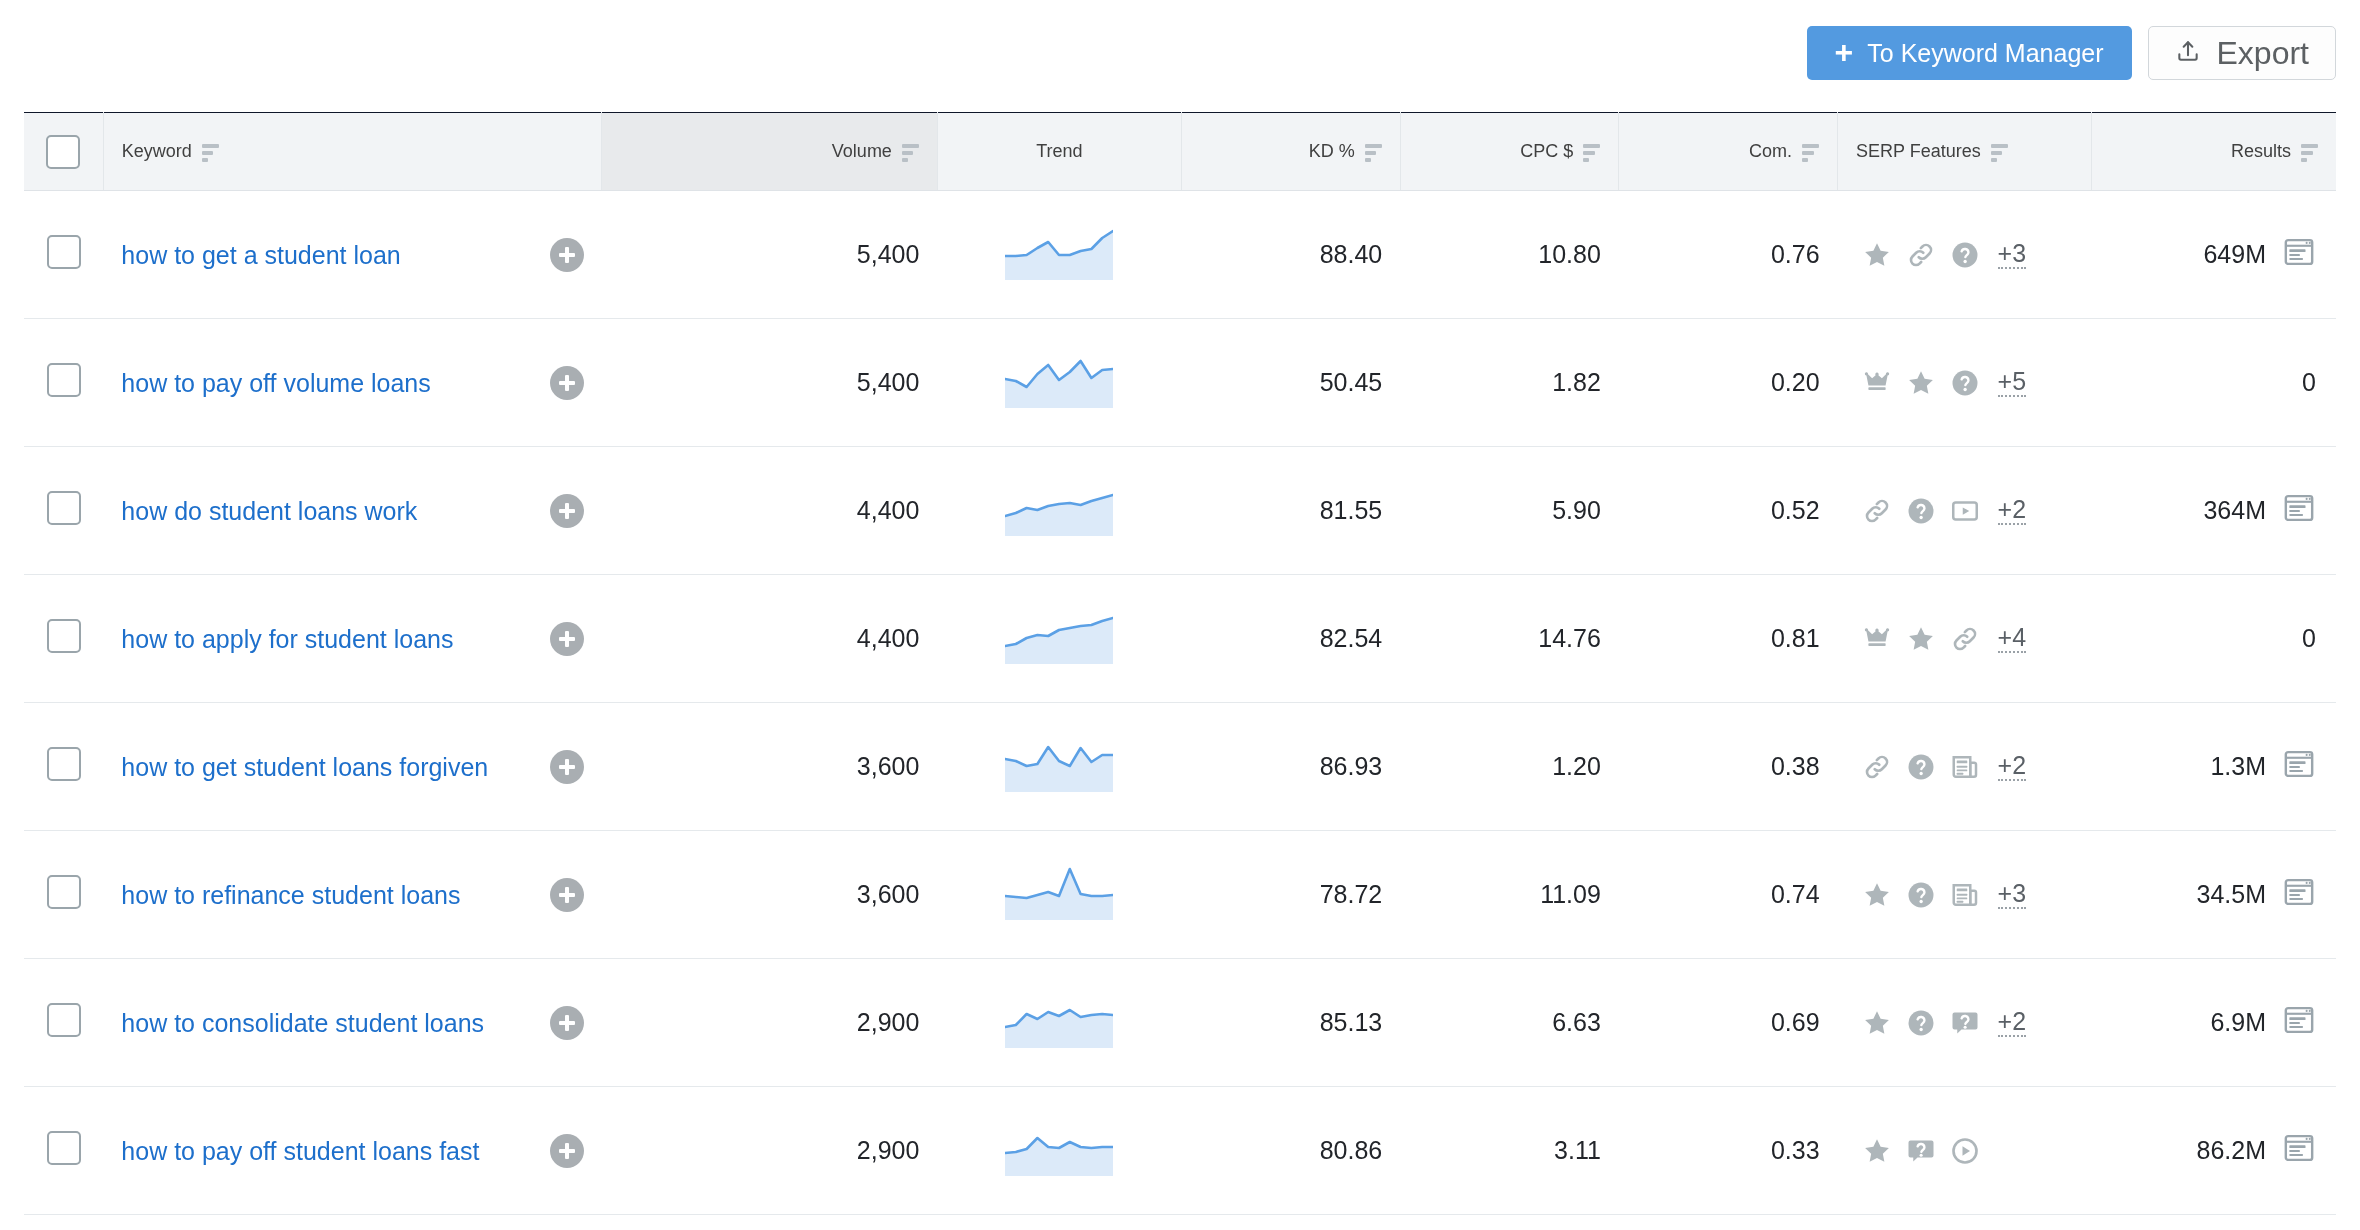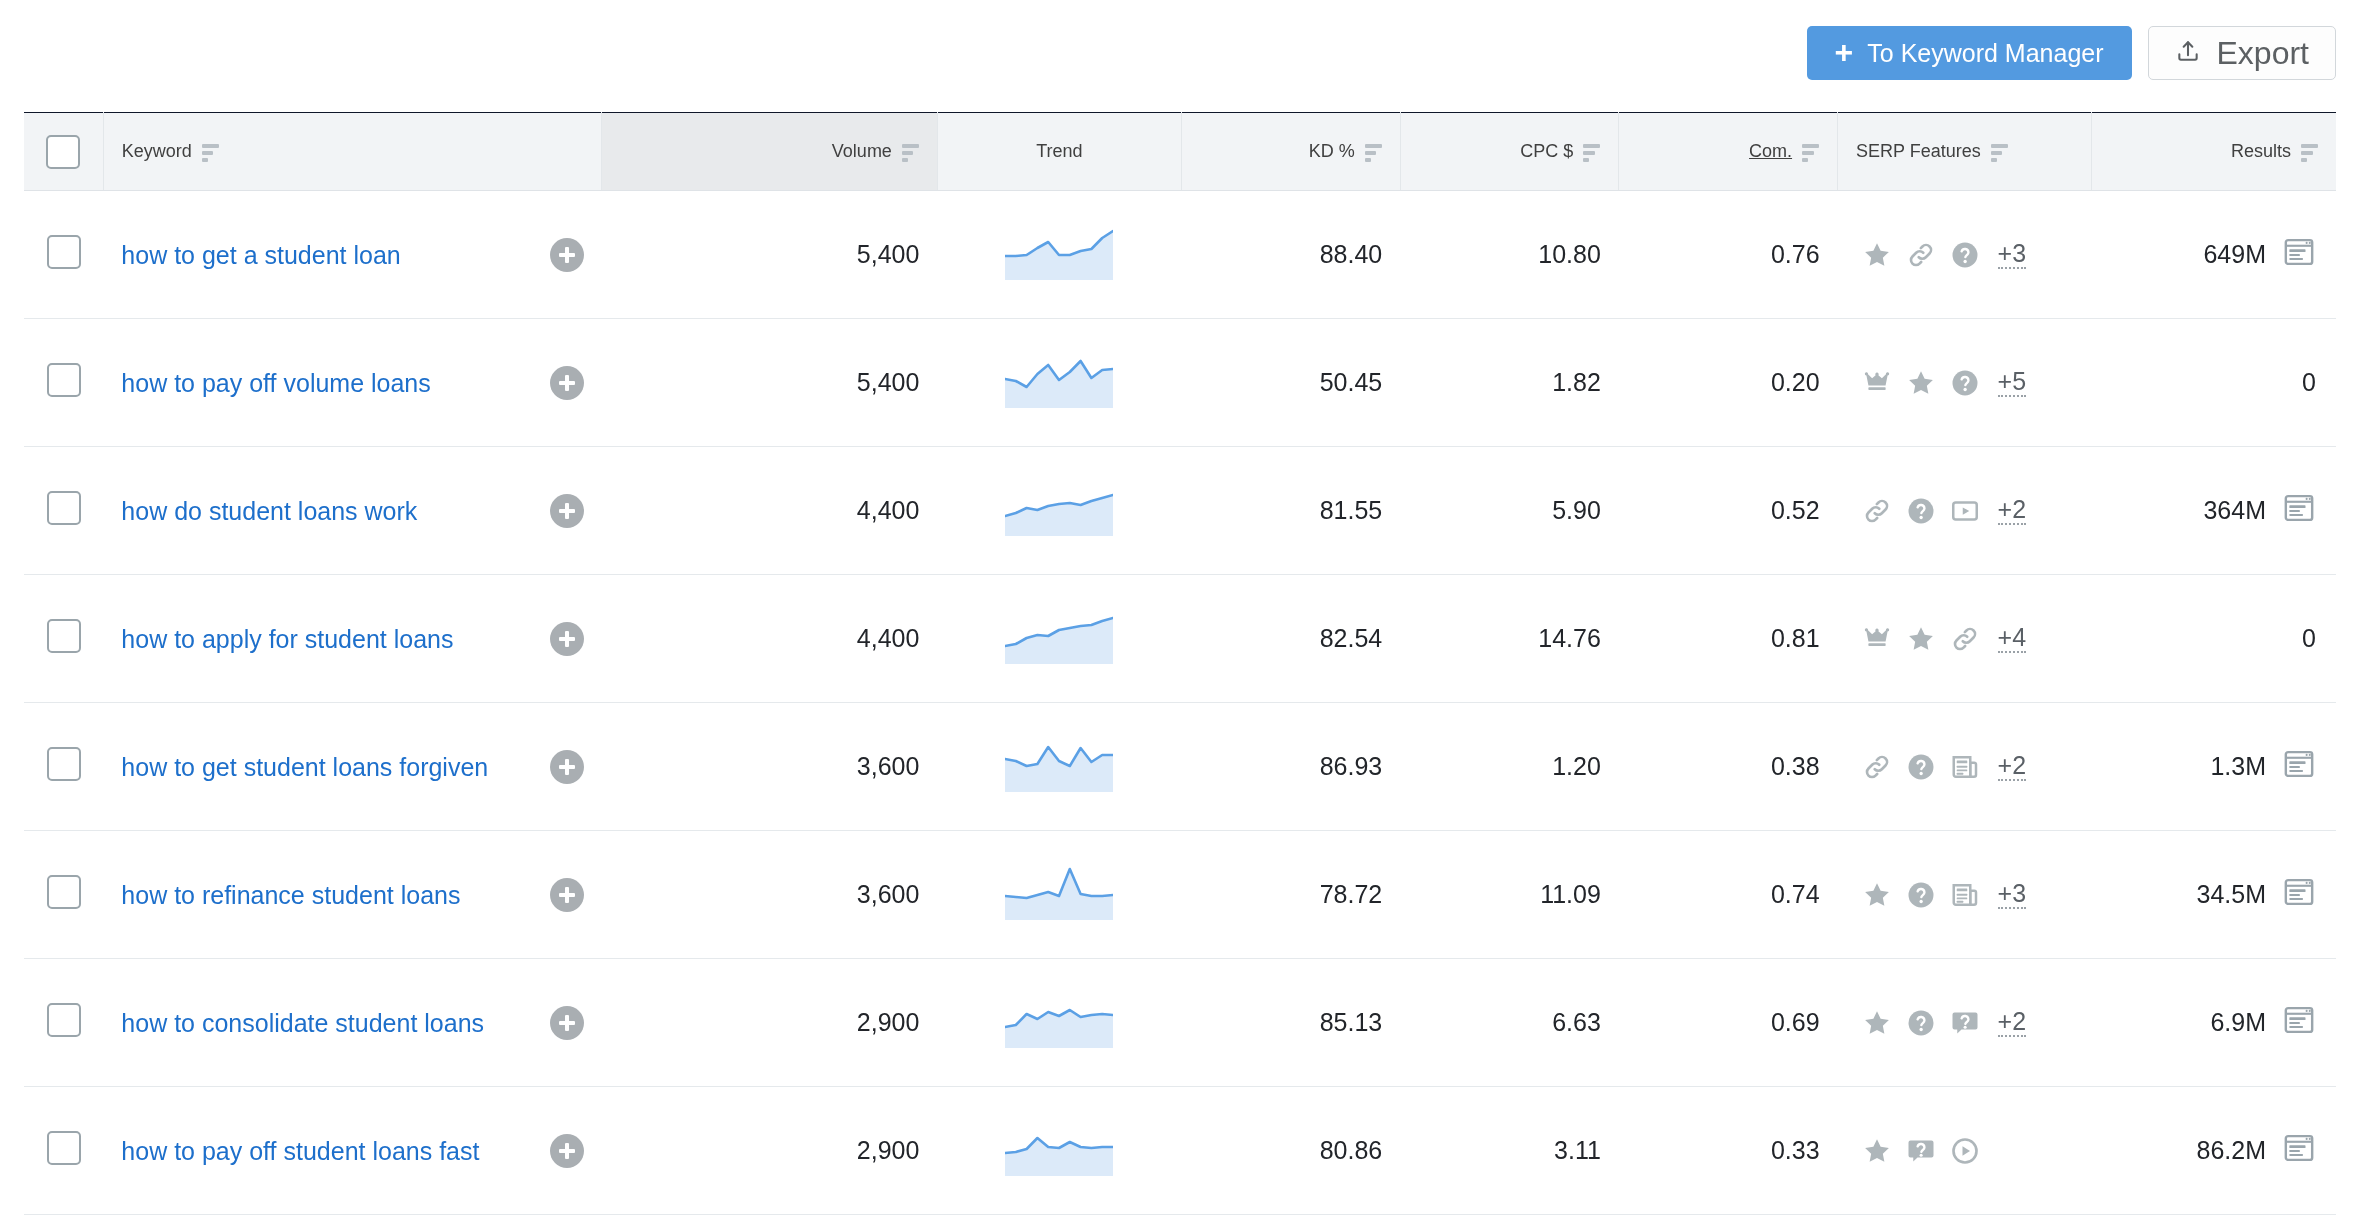--- a/index.html
+++ b/index.html
@@ -88,21 +88,21 @@
     color: #404040;
     padding: 0 18px;
     vertical-align: middle;
   }
   table.kw thead th.sel   { width: 78px; border-right: 1px solid #e3e7ea; padding: 0; }
   table.kw thead th.kwcol { text-align: left; width: 490px; }
   table.kw thead th.volcol{ width: 330px; background: #e8eaec; margin-top: 23px; }
   table.kw thead th.trend { text-align: center; width: 240px; }
   table.kw thead th.kd    { text-align: right; width: 215px; }
   table.kw thead th.cpc   { text-align: right; width: 215px; }
-  table.kw thead th.com   { text-align: center; width: 215px; text-decoration: underline; }
+  table.kw thead th.com   { text-align: center; width: 215px; }
   table.kw thead th.serp  { text-align: left; width: 250px; }
   table.kw thead th.res   { text-align: right; width: 240px; border-right: none; }
 
   .th-inner { display: flex; align-items: center; gap: 10px; }
   .th-inner.right { justify-content: flex-end; }
   .th-inner.center { justify-content: center; }
 
   
   .sort-icon {
     display: inline-flex; flex-direction: column;

